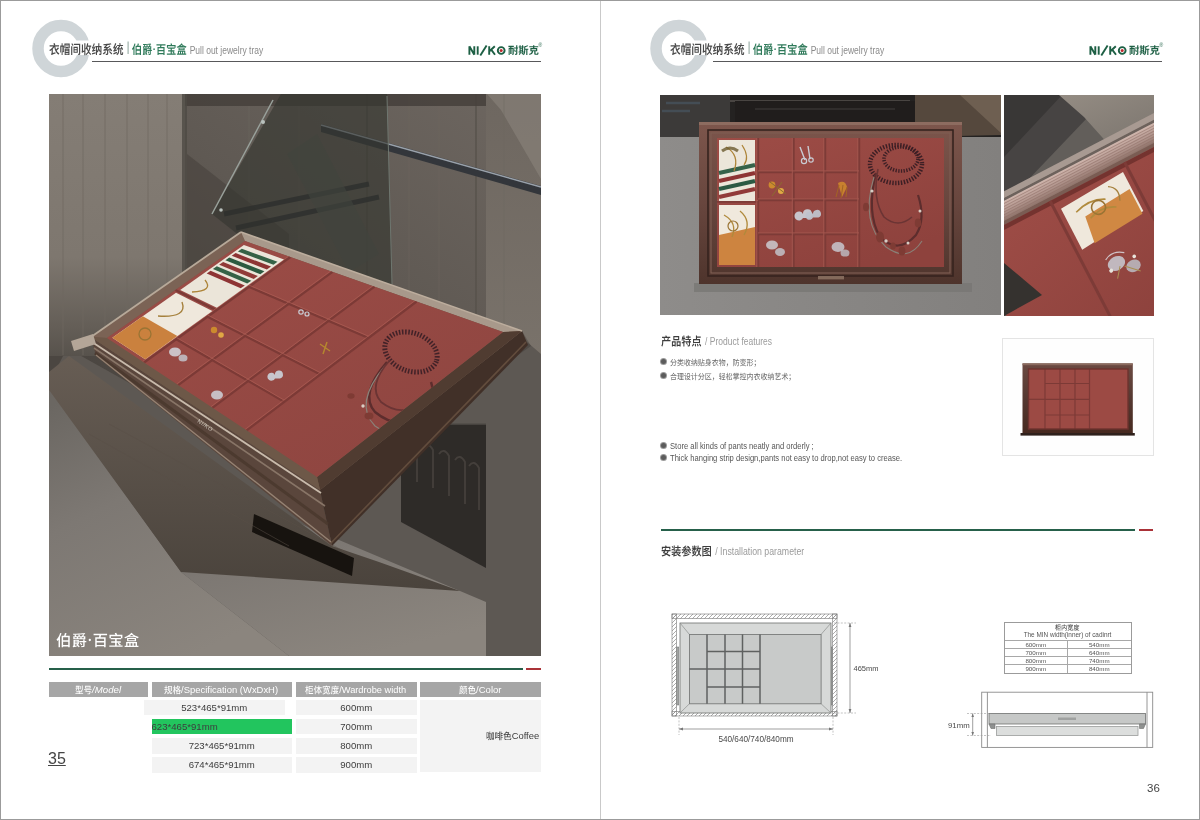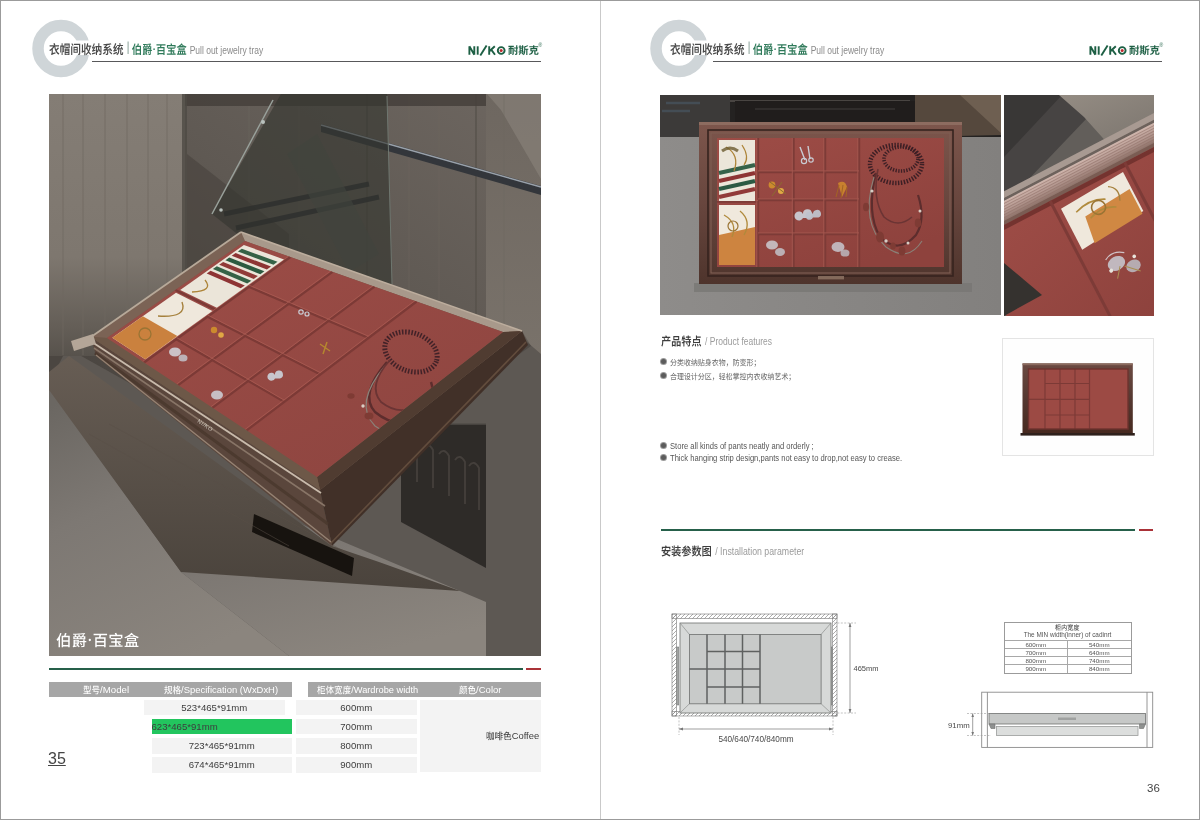--- a/index.html
+++ b/index.html
@@ -285,39 +285,39 @@
         <g transform="translate(0.00,16) scale(0.01540,-0.01540)">
           <path d="M368 664H891V-75H793V575H462V-82H368ZM579 845 690 826Q676 787 660 747Q645 706 629 669Q613 633 600 605L512 625Q525 655 538 693Q551 731 562 771Q573 812 579 845ZM412 366H835V273H412ZM412 60H835V-35H412ZM267 842 358 820Q329 723 287 632Q246 541 196 462Q145 384 86 324Q81 334 70 351Q60 367 49 383Q37 399 28 409Q108 485 169 599Q231 714 267 842ZM165 555 258 648 259 647V-86H165Z M1850 846 1904 779Q1826 767 1731 757Q1636 748 1532 741Q1428 735 1323 731Q1218 727 1120 726Q1119 741 1113 762Q1107 782 1102 795Q1199 797 1303 801Q1407 805 1507 812Q1607 818 1696 827Q1784 836 1850 846ZM1190 707 1265 729Q1282 711 1297 687Q1312 664 1318 645L1239 622Q1233 640 1220 664Q1206 687 1190 707ZM1435 722 1514 739Q1528 718 1541 692Q1553 666 1556 646L1474 629Q1471 648 1460 674Q1449 701 1435 722ZM1333 96 1403 129Q1430 103 1457 71Q1485 39 1507 8Q1530 -24 1543 -51L1468 -87Q1456 -61 1434 -29Q1413 4 1386 37Q1360 69 1333 96ZM1545 192 1616 219Q1643 187 1669 147Q1696 107 1706 76L1631 45Q1621 75 1596 117Q1571 158 1545 192ZM1755 756 1841 727Q1816 692 1790 658Q1763 624 1742 600L1676 626Q1690 644 1704 667Q1719 690 1732 714Q1746 737 1755 756ZM1667 570V496H1813V570ZM1437 570V496H1580V570ZM1211 570V496H1350V570ZM1122 632H1906V433H1122ZM1178 395H1485V121H1178V183H1397V333H1178ZM1178 288H1437V230H1178ZM1512 330H1969V251H1512ZM1768 414H1858V20Q1858 -14 1849 -32Q1840 -50 1814 -60Q1790 -69 1752 -72Q1714 -74 1657 -74Q1654 -57 1645 -34Q1635 -11 1626 5Q1667 4 1702 3Q1737 3 1748 4Q1768 4 1768 21ZM1121 -85 1116 -22 1155 5 1456 62Q1454 47 1453 27Q1452 6 1454 -7Q1351 -29 1289 -42Q1226 -55 1193 -63Q1159 -71 1144 -76Q1129 -81 1121 -85ZM1121 -85Q1118 -74 1110 -60Q1103 -46 1094 -33Q1086 -19 1079 -10Q1095 -2 1115 19Q1135 39 1135 73V394H1227V8Q1227 8 1216 1Q1205 -5 1190 -16Q1174 -26 1158 -38Q1142 -51 1132 -63Q1121 -75 1121 -85Z M2120,390 A75,75 0 1 0 2270,390 A75,75 0 1 0 2120,390 Z M2441 792H3318V699H2441ZM2617 317H3159V231H2617ZM2619 66H3150V-22H2619ZM2823 759 2936 735Q2926 695 2915 654Q2904 613 2894 576Q2884 539 2873 510L2784 533Q2792 564 2800 604Q2808 643 2814 684Q2820 724 2823 759ZM2548 565H3223V-85H3123V477H2644V-85H2548Z M3838 485H3941V-7H3838ZM3553 526H4231V438H3553ZM3583 301H4207V213H3583ZM3462 33H4324V-55H3462ZM4004 167 4071 214Q4096 193 4124 169Q4153 144 4178 120Q4204 97 4221 78L4151 25Q4135 43 4110 68Q4085 93 4057 119Q4029 145 4004 167ZM3471 725H4312V502H4214V635H3565V502H3471ZM3814 832 3909 853Q3927 819 3946 777Q3966 736 3976 707L3876 681Q3870 701 3860 727Q3849 753 3838 780Q3826 808 3814 832Z M4710 635H5105V567H4710ZM4699 450V372H5110V450ZM4615 515H5199V308H4615ZM4457 24H5354V-63H4457ZM4553 253H5261V-16H5169V177H5050V-16H4963V177H4845V-16H4758V177H4642V-16H4553ZM4900 853 4983 815Q4899 712 4771 632Q4643 552 4494 497Q4488 507 4477 522Q4467 536 4455 549Q4444 563 4433 571Q4530 604 4619 648Q4708 692 4781 744Q4854 797 4900 853ZM4934 809Q4966 781 5017 750Q5068 719 5128 688Q5189 658 5254 632Q5319 605 5382 588Q5372 578 5359 563Q5347 548 5335 533Q5324 518 5316 505Q5255 527 5192 557Q5128 588 5069 623Q5010 657 4960 692Q4910 727 4876 757Z" fill="#ffffff"></path>
         </g>
       </svg>
     </div>
 
   <div class="abs" style="left:48px;top:667.3px;width:474px;height:2.2px;background:#26604a;"></div>
 
   <div class="abs" style="left:524.5px;top:667.3px;width:15.5px;height:2.2px;background:#aa3238;"></div>
 
-  <div class="abs" style="left:48px;top:680.5px;width:116px;height:15px;background:#a6a6a6;display:flex;align-items:center;justify-content:center;">
+  <div class="abs" style="left:48px;top:680.5px;width:99px;height:15px;background:#a6a6a6;display:flex;align-items:center;justify-content:center;font-style:italic;">
       <svg width="48" height="15" viewBox="0 0 48 15" style="display:block">
         <g transform="translate(0.00,11.5) scale(0.00855,-0.00950)">
           <path d="M96 806H550V722H96ZM62 599H571V515H62ZM47 37H952V-50H47ZM150 230H849V144H150ZM378 772H466V310H378ZM454 328H551V-25H454ZM625 787H712V450H625ZM810 836H900V396Q900 360 891 341Q883 322 857 311Q833 302 795 299Q757 296 704 296Q701 315 692 339Q684 363 674 381Q713 380 746 380Q779 379 790 380Q802 381 806 384Q810 388 810 398ZM184 771H271V597Q271 544 259 487Q247 429 212 376Q177 323 110 284Q104 293 93 306Q81 319 69 331Q57 343 48 350Q109 385 137 426Q166 468 175 513Q184 558 184 600Z M1274 723V605H1720V723ZM1180 806H1820V522H1180ZM1058 444H1937V358H1058ZM1250 263H1750V177H1250ZM1722 263H1823Q1823 263 1822 255Q1822 247 1821 238Q1820 228 1818 221Q1808 141 1795 86Q1783 32 1768 0Q1754 -32 1735 -49Q1716 -66 1693 -73Q1670 -79 1638 -81Q1611 -82 1565 -82Q1519 -81 1467 -79Q1466 -58 1457 -32Q1448 -7 1434 12Q1486 7 1535 6Q1584 4 1606 4Q1624 4 1634 6Q1645 7 1654 14Q1668 24 1680 52Q1691 80 1702 128Q1712 177 1721 250ZM1272 409 1374 395Q1363 359 1350 319Q1337 279 1324 242Q1311 205 1300 177H1191Q1205 208 1219 248Q1234 288 1248 330Q1261 372 1272 409Z" fill="#ffffff"></path>
         </g>
         <text x="17.10" y="11.0" font-family="Liberation Sans, sans-serif" font-size="9.5px" fill="#ffffff" textLength="29.0" lengthAdjust="spacingAndGlyphs" xml:space="preserve">/Model</text>
       </svg>
     </div>
 
   <div class="abs" style="left:150.5px;top:680.5px;width:140.5px;height:15px;background:#a6a6a6;display:flex;align-items:center;justify-content:center;">
       <svg width="116" height="15" viewBox="0 0 116 15" style="display:block">
         <g transform="translate(0.00,11.5) scale(0.00855,-0.00950)">
           <path d="M61 683H417V596H61ZM39 452H429V362H39ZM197 834H287V512Q287 444 282 367Q276 290 258 211Q239 131 201 58Q163 -15 99 -74Q92 -64 81 -52Q69 -40 56 -28Q43 -16 31 -8Q91 42 125 108Q158 173 174 245Q189 316 193 385Q197 454 197 512ZM270 330Q281 321 299 301Q316 281 337 257Q359 232 380 207Q401 182 417 163Q434 143 441 134L376 64Q363 86 342 116Q320 146 296 179Q272 211 250 239Q227 268 213 285ZM471 797H912V265H818V715H561V265H471ZM677 295H761V44Q761 25 768 18Q775 11 791 11H852Q867 11 874 23Q882 35 885 69Q889 104 890 169Q906 157 927 148Q949 138 965 135Q961 57 951 14Q942 -28 920 -45Q897 -62 852 -62H777Q723 -62 700 -42Q677 -22 677 34ZM646 639H734V461Q734 396 722 323Q710 249 678 176Q645 102 583 36Q521 -31 421 -83Q416 -74 406 -61Q395 -47 383 -34Q372 -22 362 -15Q457 34 514 93Q571 152 600 215Q628 278 637 342Q646 405 646 463Z M1557 737H1831V656H1557ZM1460 286H1888V-81H1797V206H1548V-85H1460ZM1497 37H1846V-45H1497ZM1578 845 1668 821Q1641 753 1604 690Q1566 626 1523 572Q1479 518 1433 477Q1425 486 1412 498Q1399 510 1384 522Q1370 534 1359 541Q1428 594 1486 675Q1544 756 1578 845ZM1806 737H1822L1839 741L1898 713Q1866 619 1815 542Q1763 464 1696 403Q1630 342 1552 297Q1475 251 1393 222Q1385 239 1369 262Q1354 285 1340 298Q1416 322 1488 362Q1561 402 1623 456Q1686 511 1733 578Q1780 644 1806 722ZM1555 678Q1587 609 1645 539Q1704 470 1788 412Q1872 355 1980 323Q1971 314 1960 300Q1948 286 1939 271Q1929 256 1922 244Q1813 283 1727 347Q1641 410 1581 487Q1520 563 1485 638ZM1049 633H1403V545H1049ZM1191 844H1281V-83H1191ZM1189 575 1246 556Q1234 496 1216 431Q1197 367 1175 305Q1152 243 1126 190Q1099 137 1071 99Q1065 118 1051 142Q1037 167 1025 184Q1051 217 1076 263Q1101 308 1122 361Q1144 414 1161 469Q1178 523 1189 575ZM1276 514Q1285 505 1304 484Q1322 463 1342 438Q1363 413 1380 392Q1398 371 1404 361L1351 289Q1342 307 1326 332Q1311 357 1293 384Q1275 411 1259 435Q1243 459 1232 473Z" fill="#ffffff"></path>
         </g>
         <text x="17.10" y="11.0" font-family="Liberation Sans, sans-serif" font-size="9.5px" fill="#ffffff" textLength="97.0" lengthAdjust="spacingAndGlyphs" xml:space="preserve">/Specification (WxDxH)</text>
       </svg>
     </div>
 
-  <div class="abs" style="left:294.5px;top:680.5px;width:121.5px;height:15px;background:#a6a6a6;display:flex;align-items:center;justify-content:center;margin-left:12px;">
+  <div class="abs" style="left:294.5px;top:680.5px;width:121.5px;height:15px;background:#a6a6a6;display:flex;align-items:center;justify-content:center;">
       <svg width="103" height="15" viewBox="0 0 103 15" style="display:block">
         <g transform="translate(0.00,11.5) scale(0.00855,-0.00950)">
           <path d="M45 654H390V566H45ZM181 844H272V-83H181ZM174 593 228 572Q217 511 201 446Q184 381 163 318Q142 255 118 201Q94 147 68 108Q63 122 55 139Q47 156 38 173Q29 190 21 202Q45 234 68 280Q92 326 112 379Q132 432 148 487Q164 542 174 593ZM264 535Q273 524 291 499Q309 473 330 443Q350 413 368 387Q385 361 392 350L336 284Q328 304 313 333Q298 363 281 395Q263 427 247 455Q231 483 221 500ZM492 565H891V209H492V298H803V477H492ZM938 796V704H522V47H958V-45H429V796Z M1238 840 1327 814Q1298 729 1259 646Q1219 562 1173 487Q1126 412 1076 355Q1072 367 1062 385Q1053 403 1042 422Q1032 440 1023 451Q1067 499 1107 562Q1147 624 1180 696Q1214 767 1238 840ZM1151 575 1241 664 1241 663V-83H1151ZM1574 840H1667V-78H1574ZM1304 653H1957V562H1304ZM1424 180H1816V94H1424ZM1706 604Q1733 517 1776 430Q1819 343 1871 270Q1923 196 1980 148Q1963 135 1942 114Q1921 93 1908 74Q1852 130 1800 212Q1749 294 1707 389Q1665 485 1636 584ZM1540 610 1610 591Q1580 489 1537 391Q1493 293 1440 211Q1387 128 1327 71Q1319 82 1307 96Q1296 110 1283 122Q1270 135 1259 143Q1318 192 1371 267Q1425 342 1469 431Q1513 520 1540 610Z M2072 759H2930V563H2837V678H2161V563H2072ZM2176 590H2826V515H2176ZM2318 646H2416V451H2318ZM2586 646H2682V451H2586ZM2517 192H2612V41Q2612 21 2622 15Q2633 9 2669 9Q2677 9 2698 9Q2718 9 2743 9Q2768 9 2790 9Q2812 9 2823 9Q2846 9 2857 19Q2869 28 2874 58Q2878 88 2880 148Q2890 141 2905 134Q2920 127 2936 122Q2952 116 2964 113Q2959 39 2946 -2Q2933 -42 2906 -58Q2879 -73 2830 -73Q2823 -73 2805 -73Q2788 -73 2766 -73Q2744 -73 2722 -73Q2699 -73 2682 -73Q2665 -73 2659 -73Q2603 -73 2572 -63Q2541 -53 2529 -28Q2517 -3 2517 40ZM2422 827 2522 855Q2538 828 2555 793Q2571 759 2579 735L2474 703Q2466 727 2452 763Q2437 798 2422 827ZM2427 307H2530V226Q2530 194 2521 160Q2512 126 2487 91Q2463 56 2415 23Q2368 -11 2291 -41Q2215 -72 2101 -98Q2096 -86 2085 -72Q2074 -58 2062 -43Q2049 -29 2037 -19Q2146 2 2217 26Q2289 51 2331 77Q2373 103 2394 129Q2415 155 2421 181Q2427 206 2427 228ZM2191 421H2806V114H2707V341H2286V105H2191Z M3236 559H3940V483H3236ZM3247 268H3810V192H3247ZM3386 637H3476V394H3693V637H3786V321H3386ZM3785 268H3804L3821 272L3880 241Q3838 163 3772 108Q3705 53 3621 16Q3536 -21 3439 -44Q3342 -66 3238 -78Q3233 -61 3222 -37Q3210 -14 3199 2Q3295 10 3386 27Q3477 45 3555 76Q3633 106 3692 150Q3752 195 3785 255ZM3412 209Q3461 148 3544 104Q3627 61 3734 35Q3842 8 3966 -2Q3956 -12 3946 -26Q3935 -41 3926 -56Q3917 -71 3911 -84Q3783 -70 3673 -37Q3563 -5 3476 48Q3390 101 3330 177ZM3164 750H3951V662H3164ZM3120 750H3214V481Q3214 420 3210 347Q3207 274 3197 198Q3187 121 3168 49Q3149 -23 3117 -83Q3108 -76 3092 -68Q3076 -60 3060 -52Q3043 -45 3031 -41Q3062 16 3080 83Q3097 150 3106 220Q3115 290 3117 357Q3120 424 3120 480ZM3469 828 3564 850Q3581 819 3596 782Q3612 745 3618 718L3518 693Q3512 720 3499 758Q3485 797 3469 828Z" fill="#ffffff"></path>
         </g>
         <text x="34.20" y="11.0" font-family="Liberation Sans, sans-serif" font-size="9.5px" fill="#ffffff" textLength="67.0" lengthAdjust="spacingAndGlyphs" xml:space="preserve">/Wardrobe width</text>
       </svg>
     </div>
 
   <div class="abs" style="left:419px;top:680.5px;width:121px;height:15px;background:#a6a6a6;display:flex;align-items:flex-end;justify-content:center;">
       <svg width="44" height="15" viewBox="0 0 44 15" style="display:block">

